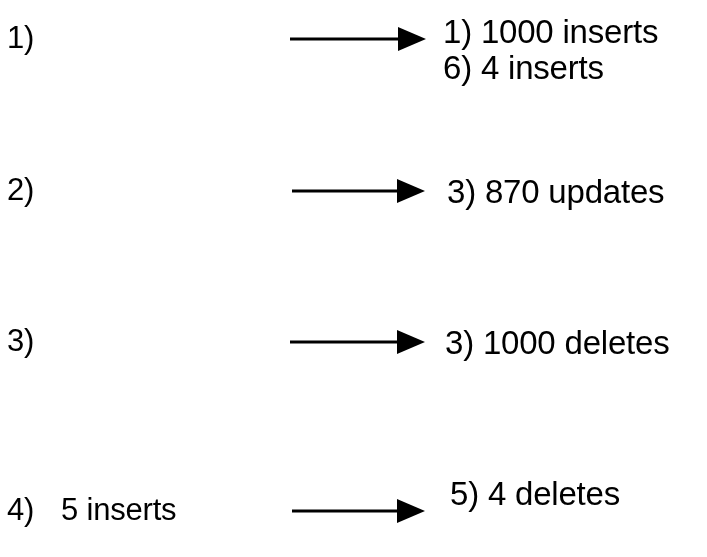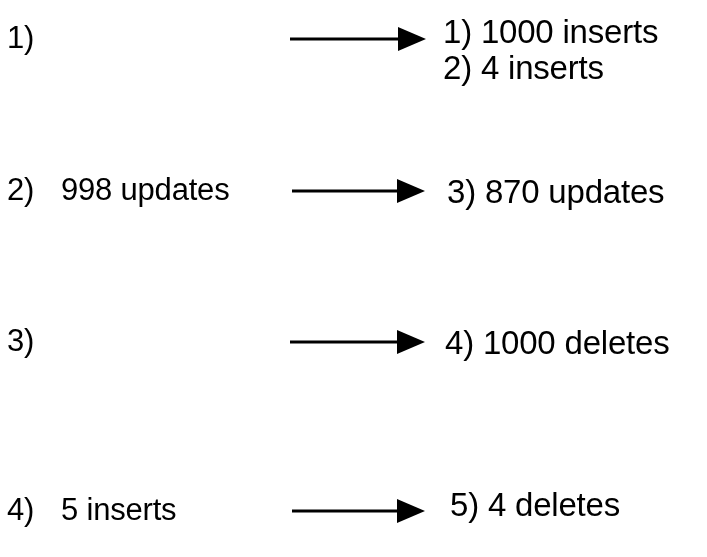--- a/index.html
+++ b/index.html
@@ -73,58 +73,57 @@
   <div class="row">
     <div class="left-group" style="top:22px;">
       <span class="left-index">1)</span>
     </div>
     <svg class="arrow" style="left:290px; top:26px;" width="137" height="26" viewBox="0 0 137 26">
       <line x1="0" y1="13" x2="112" y2="13" stroke="#000000" stroke-width="3.2"></line>
       <polygon points="108,1 136,13 108,25" fill="#000000"></polygon>
     </svg>
     <div class="right-group" style="left:443px; top:14px;">
       <div class="right-line">1) 1000 inserts</div>
-      <div class="right-line">2) 4 inserts</div>
+      <div class="right-line">6) 4 inserts</div>
     </div>
   </div>
 
   <div class="row">
     <div class="left-group" style="top:174px;">
       <span class="left-index">2)</span>
-      <span class="left-text">998 updates</span>
     </div>
     <svg class="arrow" style="left:292px; top:178px;" width="134" height="26" viewBox="0 0 134 26">
       <line x1="0" y1="13" x2="109" y2="13" stroke="#000000" stroke-width="3.2"></line>
       <polygon points="105,1 133,13 105,25" fill="#000000"></polygon>
     </svg>
     <div class="right-group" style="left:447px; top:174px;">
       <div class="right-line">3) 870 updates</div>
     </div>
   </div>
 
   <div class="row">
     <div class="left-group" style="top:325px;">
       <span class="left-index">3)</span>
     </div>
     <svg class="arrow" style="left:290px; top:329px;" width="136" height="26" viewBox="0 0 136 26">
       <line x1="0" y1="13" x2="111" y2="13" stroke="#000000" stroke-width="3.2"></line>
       <polygon points="107,1 135,13 107,25" fill="#000000"></polygon>
     </svg>
     <div class="right-group" style="left:445px; top:325px;">
-      <div class="right-line">4) 1000 deletes</div>
+      <div class="right-line">3) 1000 deletes</div>
     </div>
   </div>
 
   <div class="row">
     <div class="left-group" style="top:494px;">
       <span class="left-index">4)</span>
       <span class="left-text">5 inserts</span>
     </div>
     <svg class="arrow" style="left:292px; top:498px;" width="134" height="26" viewBox="0 0 134 26">
       <line x1="0" y1="13" x2="109" y2="13" stroke="#000000" stroke-width="3.2"></line>
       <polygon points="105,1 133,13 105,25" fill="#000000"></polygon>
     </svg>
-    <div class="right-group" style="left:450px; top:476px;margin-top:11px;">
+    <div class="right-group" style="left:450px; top:476px;">
       <div class="right-line">5) 4 deletes</div>
     </div>
   </div>
 
 </div>
 
 </body></html>

